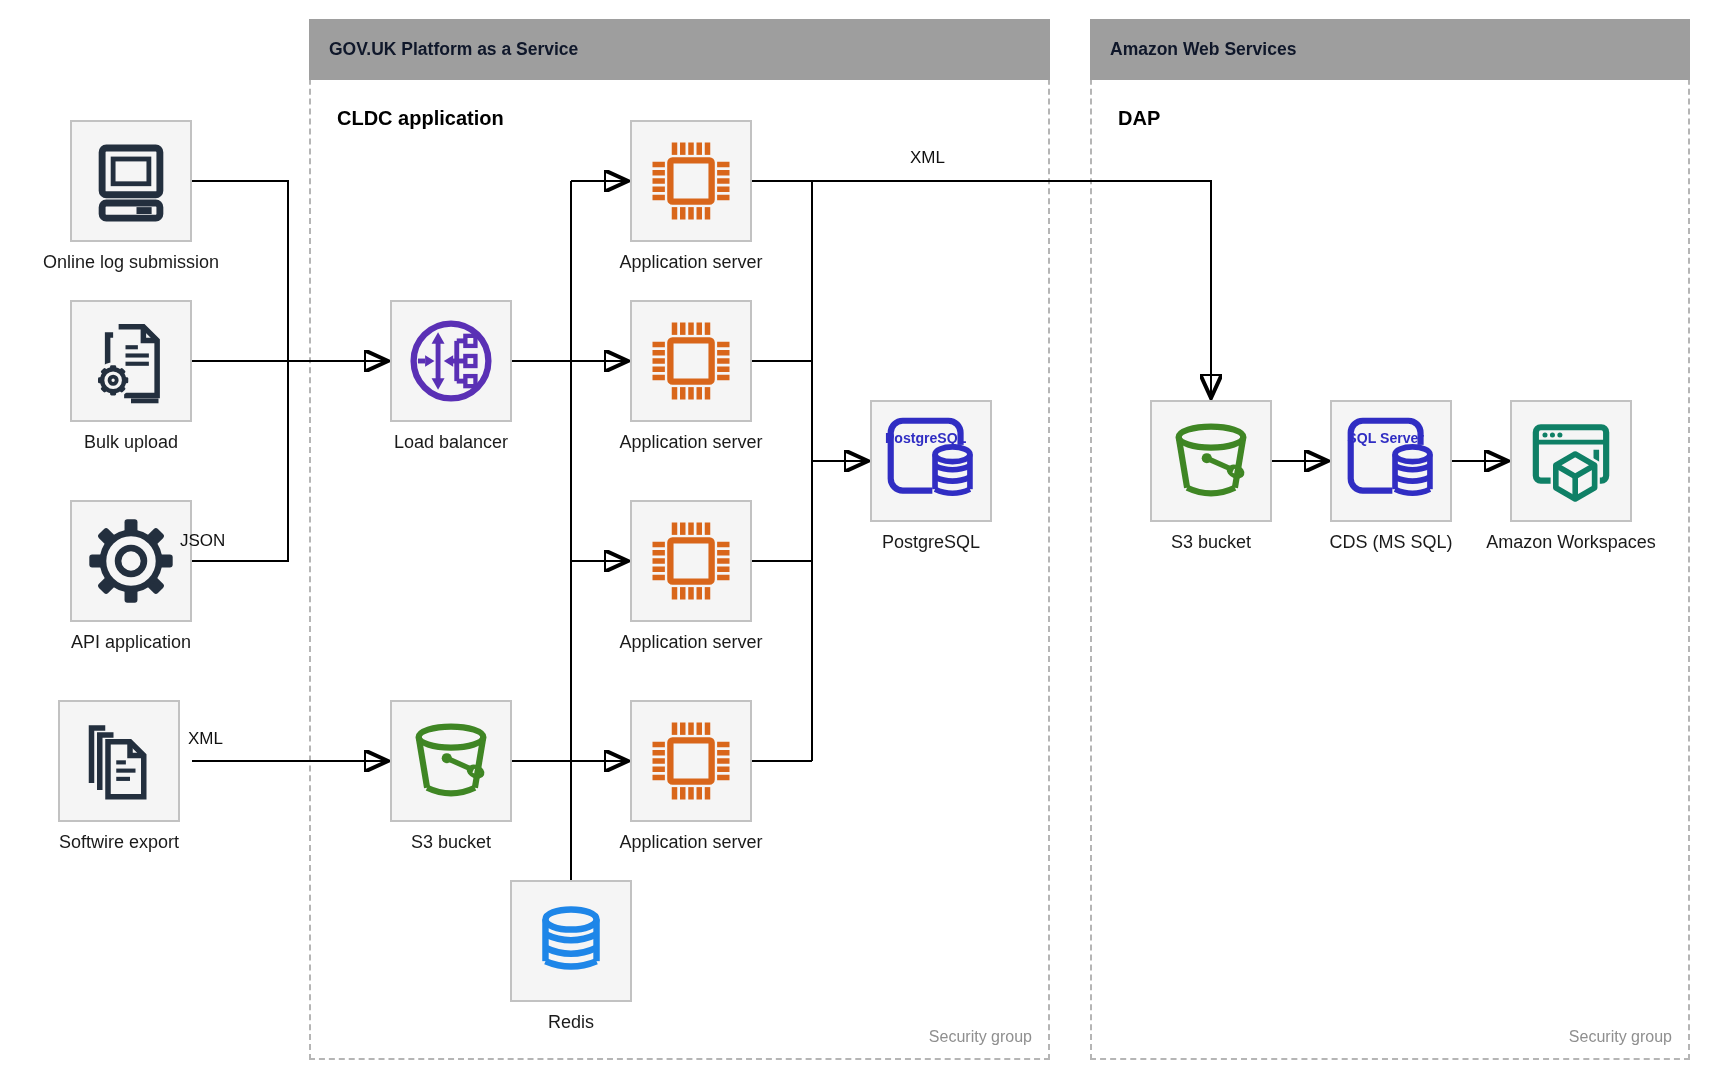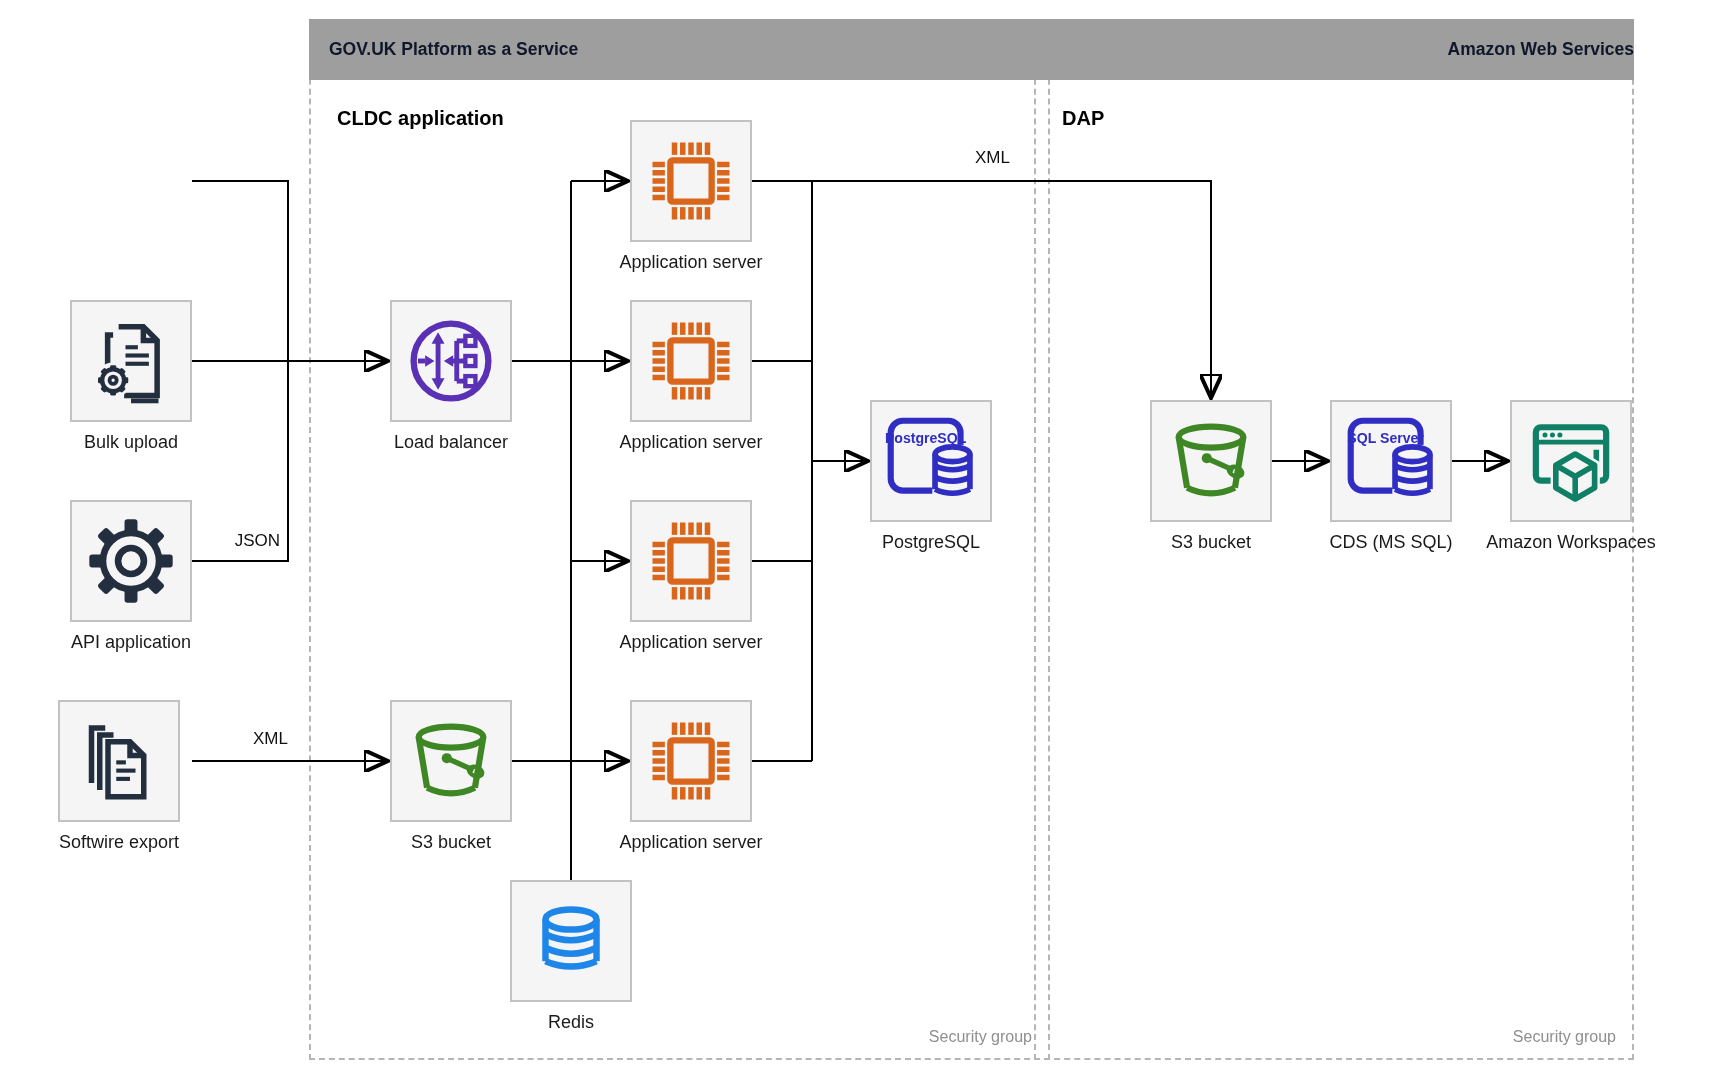--- a/index.html
+++ b/index.html
@@ -17,37 +17,37 @@
   
   .edges{position:absolute;left:0;top:0;z-index:2;pointer-events:none;}
   .edges path{stroke:#000;stroke-width:2;fill:none;}
 
   
   .node{position:absolute;z-index:3;}
   .nbox{width:122px;height:122px;background:#f5f5f5;border:2px solid #c2c2c2;
         box-sizing:border-box;display:flex;align-items:center;justify-content:center;}
   .nlabel{position:absolute;width:240px;left:-59px;top:132px;text-align:center;
           font-size:18px;color:#1a1a1a;white-space:nowrap;}
-  .elabel{position:absolute;z-index:4;width:100px;text-align:right;
+  .elabel{position:absolute;z-index:4;width:100px;text-align:left;
           font-size:17px;color:#111;}
 </style>
 </head>
 <body>
 
 <div class="stage">
 
   <div class="container" style="left:309px;top:19px;width:741px;height:1041px;">
     <div class="c-header">
       <span class="c-title">GOV.UK Platform as a Service</span>
     </div>
     <div class="c-sub">CLDC application</div>
     <div class="c-footer">Security group</div>
   </div>
 
-  <div class="container" style="left:1034px;top:19px;width:600px;height:1041px;text-align:right;">
+  <div class="container" style="left:1090px;top:19px;width:600px;height:1041px;">
     <div class="c-header">
       <span class="c-title">Amazon Web Services</span>
     </div>
     <div class="c-sub">DAP</div>
     <div class="c-footer">Security group</div>
   </div>
 
   <svg class="edges" width="1712" height="1082">
     <defs>
       <marker id="ah" markerWidth="13" markerHeight="11" refX="11" refY="5.5" orient="auto">
@@ -67,20 +67,33 @@
     <path d="M812,461 H866" marker-end="url(#ah)"></path>
     <path d="M752,181 H1211 V396" marker-end="url(#ah)"></path>
     <path d="M1272,461 H1326" marker-end="url(#ah)"></path>
     <path d="M1452,461 H1506" marker-end="url(#ah)"></path>
   </svg>
 
   <div class="elabel" style="left:180px;top:531px;">JSON</div>
   <div class="elabel" style="left:188px;top:729px;">XML</div>
   <div class="elabel" style="left:910px;top:148px;">XML</div>
 
+  <div class="node" style="left:70px;top:120px;">
+    <div class="nbox">
+      <svg width="88" height="88" viewBox="0 0 64 64">
+        <g stroke="#232F3E" fill="none">
+          <rect x="11" y="8" width="42" height="34" rx="3" stroke-width="5"></rect>
+          <rect x="19" y="16" width="26" height="18" stroke-width="3.5"></rect>
+          <rect x="11" y="48" width="42" height="11" rx="3" stroke-width="5"></rect>
+        </g>
+        <rect x="36" y="51" width="11" height="5" fill="#232F3E"></rect>
+      </svg>
+    </div>
+    <div class="nlabel">Online log submission</div>
+  </div>
 
   <div class="node" style="left:70px;top:300px;">
     <div class="nbox">
       <svg width="88" height="88" viewBox="0 0 64 64">
         <g stroke="#232F3E" fill="none" stroke-width="4">
           <path d="M15,51 V13 H19"></path>
           <path d="M23,7 H41 L51,17 V57 H27"></path>
           <path d="M41,7 V17 H51"></path>
           <path d="M32,61 H52" stroke-width="3.5"></path>
         </g>

